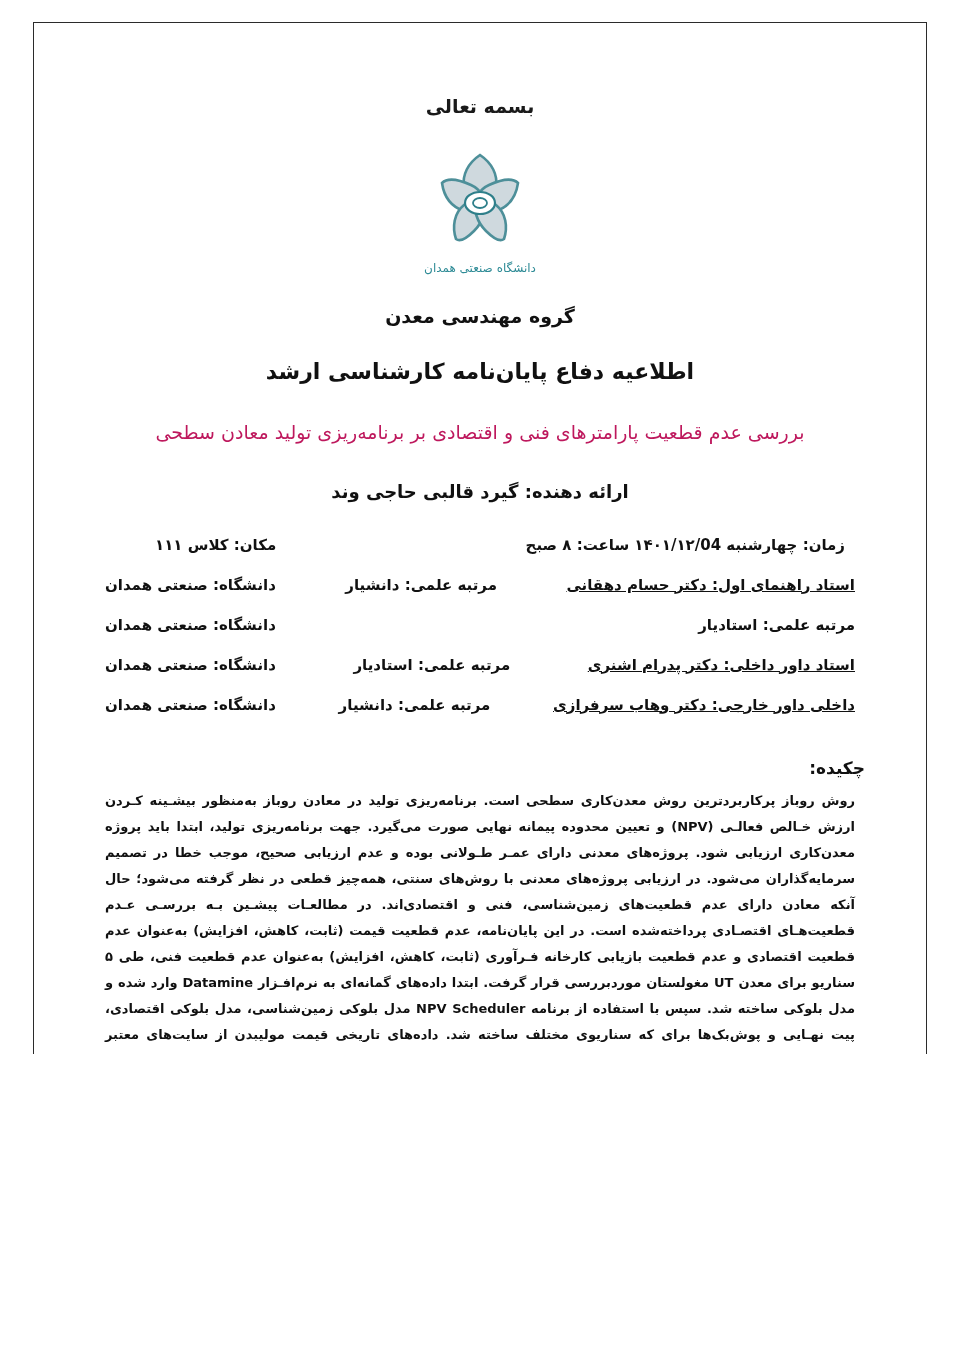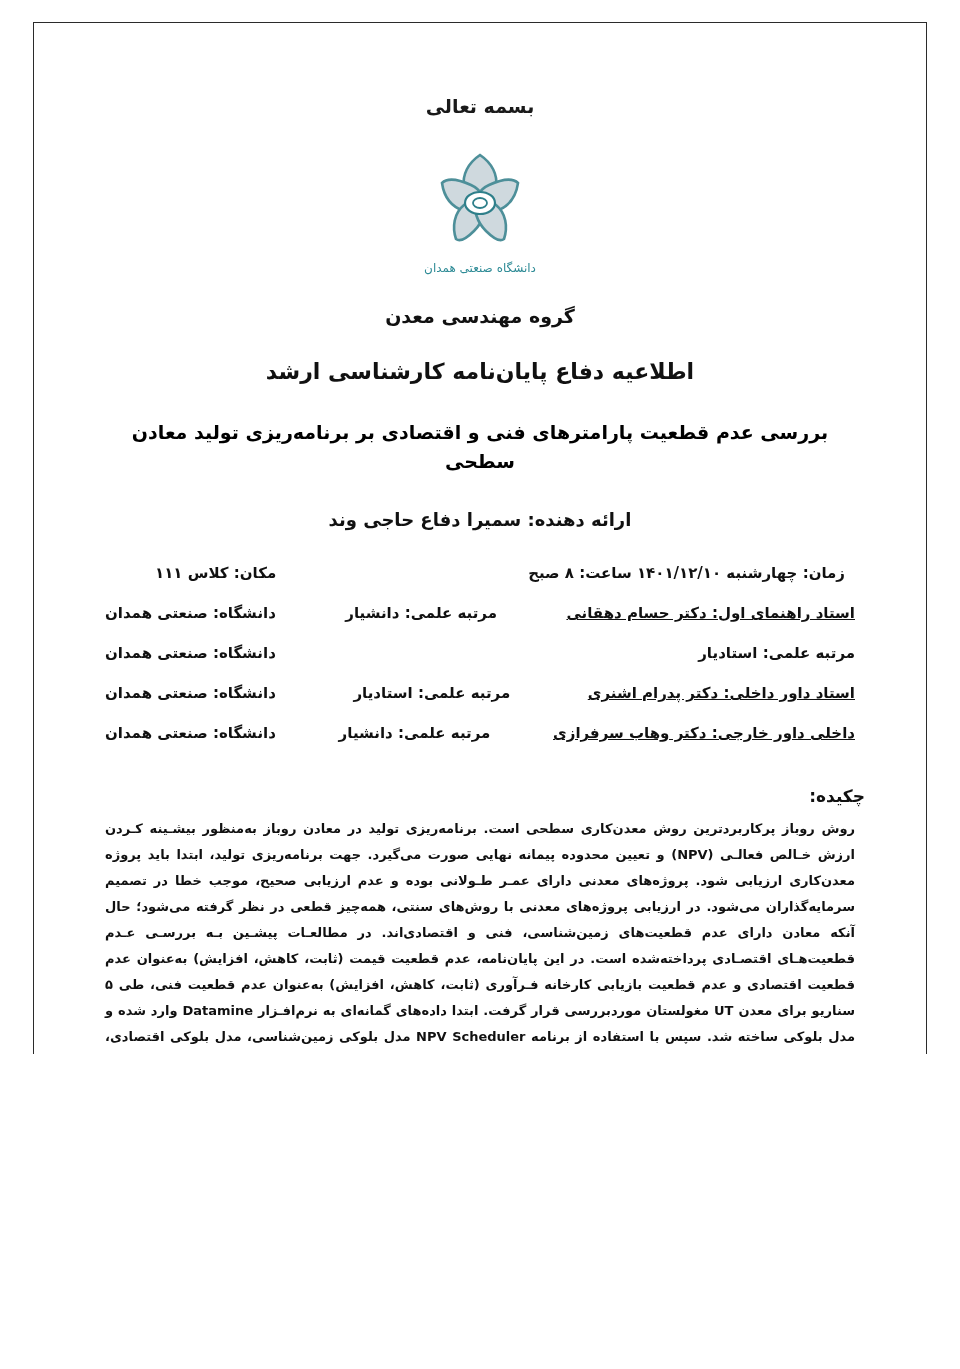--- a/index.html
+++ b/index.html
@@ -70,22 +70,22 @@
   }
   .notice-title {
     font-size: 22px;
     font-weight: bold;
     color: #111;
     margin: 32px 0 0 0;
     text-align: center;
   }
   .thesis-title {
     font-size: 19px;
-    font-weight: bold;
-    color: #000000;
+    font-weight: normal;
+    color: #be185d;
     margin: 34px 0 0 0;
     line-height: 1.5;
   }
   .presenter {
     font-size: 18px;
     font-weight: bold;
     color: #111;
     margin: 34px 0 0 0;
   }
 
@@ -160,24 +160,24 @@
       </svg>
     </div>
     <div class="logo-caption">دانشگاه صنعتی همدان</div>
 
     <div class="dept center">گروه مهندسی معدن</div>
 
     <div class="notice-title center">اطلاعیه دفاع پایان‌نامه کارشناسی ارشد</div>
 
     <div class="thesis-title center">بررسی عدم قطعیت پارامترهای فنی و اقتصادی بر برنامه‌ریزی تولید معادن سطحی</div>
 
-    <div class="presenter center">ارائه دهنده: سمیرا دفاع حاجی وند</div>
+    <div class="presenter center">ارائه دهنده: گیرد قالبی حاجی وند</div>
 
     <div class="when-row">
-      <span class="seg">زمان:  چهارشنبه ۱۴۰۱/۱۲/۱۰   ساعت:  ۸ صبح</span>
+      <span class="seg">زمان:  چهارشنبه ۱۴۰۱/۱۲/04   ساعت:  ۸ صبح</span>
       <span class="seg">مکان: کلاس ۱۱۱</span>
     </div>
 
     <div class="people">
 
       <div class="person-row">
         <span class="name">استاد راهنمای اول: دکتر حسام دهقانی</span>
         <span class="rank">مرتبه علمی: دانشیار</span>
         <span class="univ">دانشگاه: صنعتی همدان</span>
       </div>

